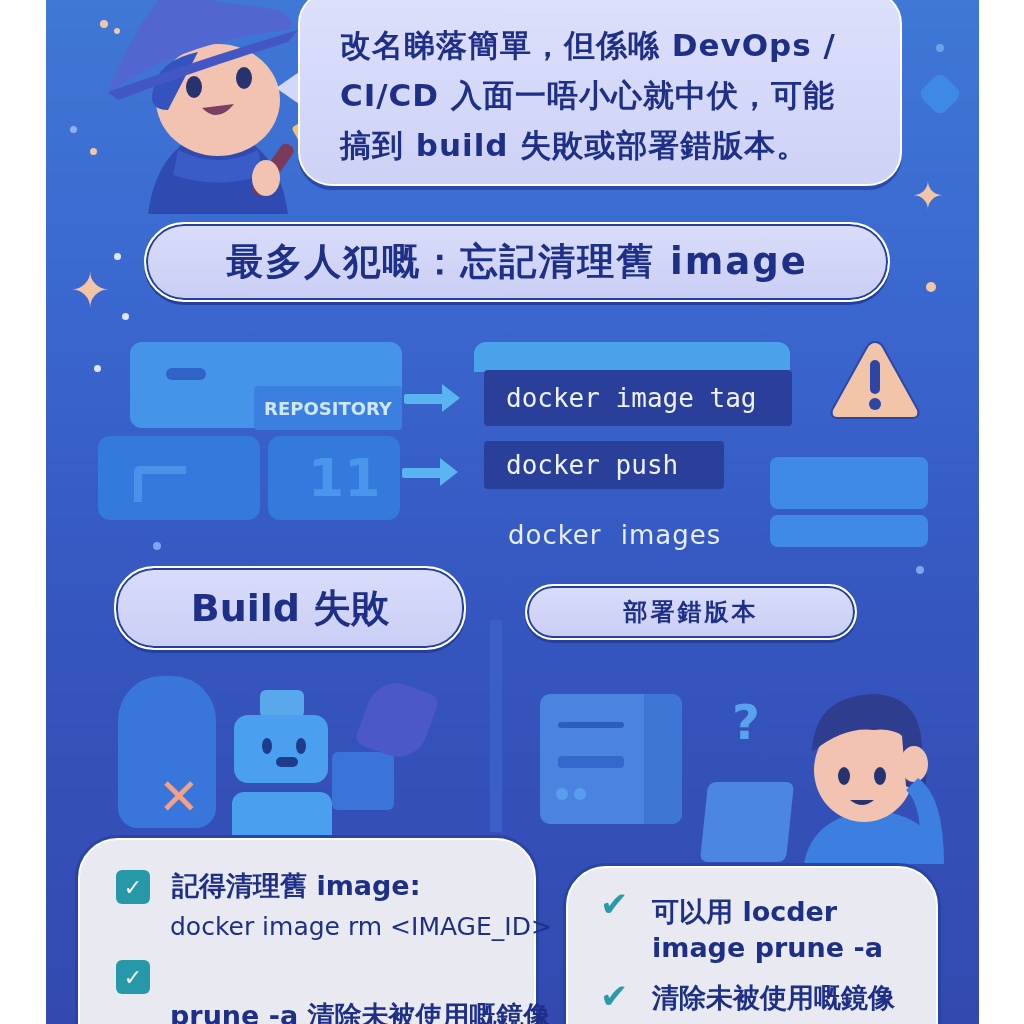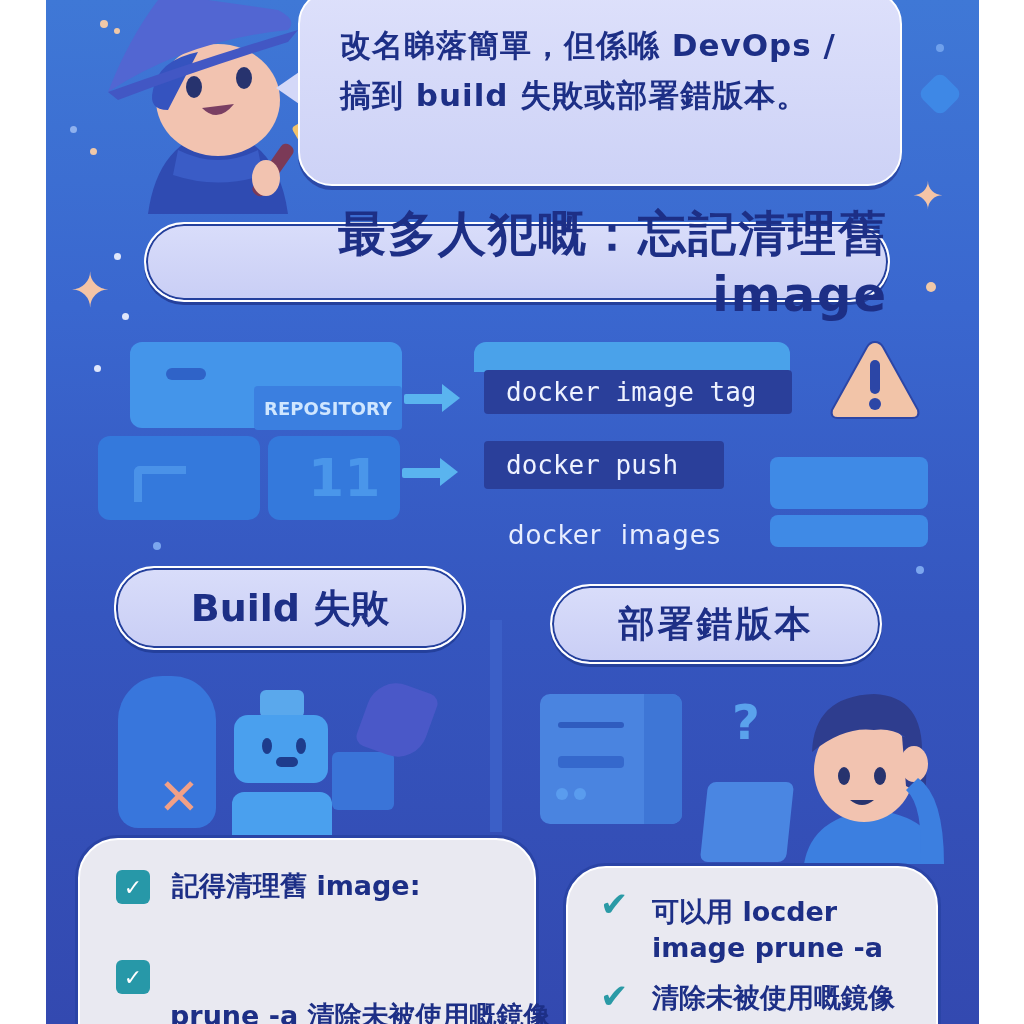--- a/index.html
+++ b/index.html
@@ -32,42 +32,42 @@
   }
 
   
   .pill {
     position: absolute; background: linear-gradient(180deg, #d9ddfa, #c9cef5);
     border: 2px solid #ffffff; border-radius: 40px;
     box-shadow: 0 3px 0 #24409c, 0 0 0 2px #24409c inset;
     display: flex; align-items: center; justify-content: center;
     color: #1d2f86; font-weight: bold;
   }
-  .pill-headline { left: 98px; top: 222px; width: 746px; height: 80px; font-size: 48px; letter-spacing: 2px; text-align: right; }
+  .pill-headline { left: 98px; top: 222px; width: 746px; height: 80px; font-size: 37px; letter-spacing: 2px; text-align: right; }
   .pill-build { left: 68px; top: 566px; width: 352px; height: 84px; font-size: 38px; }
-  .pill-deploy { left: 504px; top: 584px; width: 332px; height: 80px; font-size: 36px; letter-spacing: 3px; }
+  .pill-deploy { left: 479px; top: 584px; width: 332px; height: 56px; font-size: 24px; letter-spacing: 3px; }
 
   
   .blk { position: absolute; background: #3d8de6; border-radius: 12px; }
   .blk.dark { background: #3479dc; }
   .repo-label {
     position: absolute; left: 208px; top: 386px; width: 148px; height: 44px;
     background: #3b7fe0; border-radius: 4px;
     color: #cfe6ff; font-weight: bold; font-size: 18px; display:flex; align-items:center; justify-content:center;
   }
   .arrow { position: absolute; height: 20px; }
   .arrow .shaft { position:absolute; left:0; top:6px; height:10px; width:40px; background:#5ab4ef; border-radius:2px; }
   .arrow .head { position:absolute; left:38px; top:-4px; width:0;height:0; border-top:14px solid transparent; border-bottom:14px solid transparent; border-left:18px solid #5ab4ef; }
 
   .cmd {
     position: absolute; background: #2a3f9a; border-radius: 4px;
     color: #eef2ff; font-family: "DejaVu Sans Mono", "Liberation Mono", monospace;
     font-size: 26px; display: flex; align-items: center; padding-left: 22px;
   }
-  .cmd-tag { left: 438px; top: 370px; width: 308px; height: 44px; }
+  .cmd-tag { left: 438px; top: 370px; width: 308px; height: 56px; }
   .cmd-push { left: 438px; top: 441px; width: 240px; height: 48px; }
   .cmd-images {
     position: absolute; left: 462px; top: 520px; color: #e8eeff;
     font-size: 26px; letter-spacing: 1px; word-spacing: 10px;
   }
   .cmd-topstrip { position:absolute; left:428px; top:342px; width:316px; height:30px; background:#4aa2ea; border-radius:12px 12px 0 0; }
 
   .warn { position: absolute; left: 782px; top: 338px; width: 94px; height: 84px; }
 
   .stack-a { position:absolute; left:724px; top:457px; width:158px; height:52px; background:#3f8ae6; border-radius:8px; }
@@ -147,20 +147,21 @@
     <path d="M104 108 Q120 124 136 104 Z" fill="#7a3f63"></path>
     <rect x="168" y="140" width="14" height="60" rx="6" fill="#7b3a57" transform="rotate(35 175 170)"></rect>
     <rect x="196" y="120" width="26" height="18" rx="4" fill="#f2c36c" transform="rotate(-30 209 129)"></rect>
     <ellipse cx="168" cy="178" rx="14" ry="18" fill="#f2c3b0"></ellipse>
   </svg>
 
   <div class="bubble-tail"></div>
   <div class="bubble">
     <div class="bubble-text">
       <div>改名睇落簡單，但係喺 DevOps /</div>
+      <div>CI/CD 入面一唔小心就中伏，可能</div>
       <div>搞到 build 失敗或部署錯版本。</div>
     </div>
   </div>
 
   <div class="pill pill-headline">最多人犯嘅：忘記清理舊 image</div>
 
   <div class="blk" style="left:84px;top:342px;width:272px;height:86px;background:#4495ea;"></div>
   <div class="abs" style="left:120px;top:368px;width:40px;height:12px;background:#2f63c8;border-radius:6px;"></div>
   <div class="repo-label">REPOSITORY</div>
   <div class="blk dark" style="left:52px;top:436px;width:162px;height:84px;"></div>
@@ -224,20 +225,21 @@
     <ellipse cx="120" cy="78" rx="14" ry="18" fill="#f2c3b0"></ellipse>
     <path d="M124 92 Q150 110 150 178 L126 178 Q130 120 112 104Z" fill="#3c7fe0"></path>
     <ellipse cx="50" cy="90" rx="6" ry="9" fill="#27336e"></ellipse>
     <ellipse cx="86" cy="90" rx="6" ry="9" fill="#27336e"></ellipse>
     <path d="M56 114 Q68 124 80 114 Z" fill="#27336e"></path>
   </svg>
 
   <div class="card card-left">
     <div class="check-box" style="left:36px;top:30px;">✓</div>
     <div class="card-item t-main" style="left:92px;top:28px;">記得清理舊 image:</div>
+    <div class="card-item t-sub" style="left:90px;top:72px;">docker image rm &lt;IMAGE_ID&gt;</div>
     <div class="check-box" style="left:36px;top:120px;">✓</div>
     <div class="card-item t-main" style="left:90px;top:158px;">prune -a 清除未被使用嘅鏡像</div>
   </div>
 
   <div class="card card-right">
     <div class="check-plain" style="left:32px;top:16px;">✔</div>
     <div class="card-item t-main" style="left:84px;top:64px;">image prune -a</div>
     <div class="card-item t-main" style="left:84px;top:26px;">可以用 locder</div>
     <div class="check-plain" style="left:32px;top:108px;">✔</div>
     <div class="card-item t-main" style="left:84px;top:112px;">清除未被使用嘅鏡像</div>

